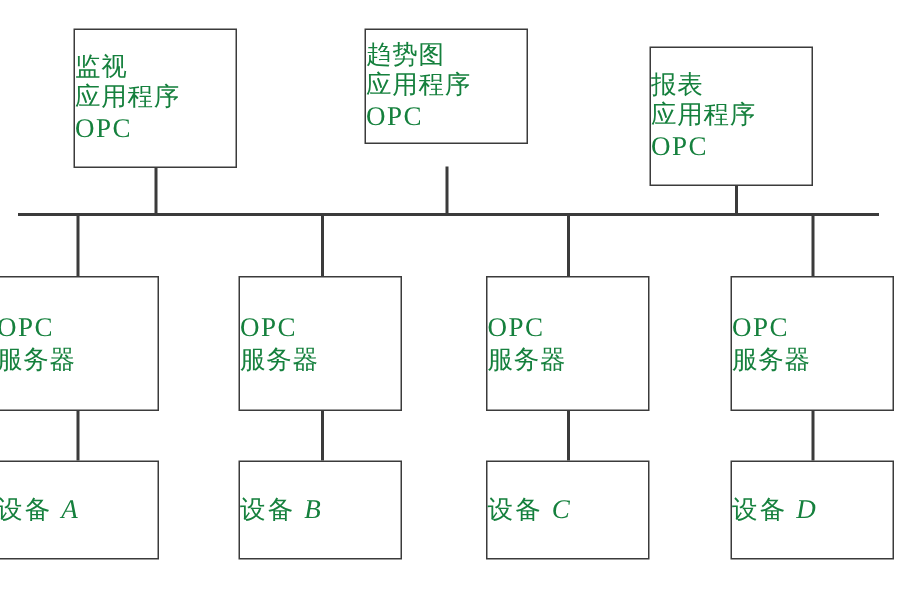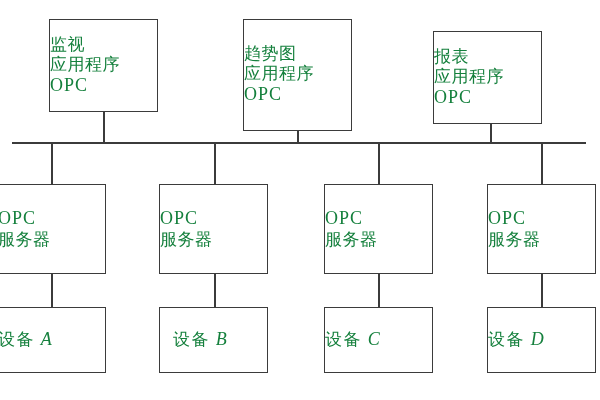--- a/index.html
+++ b/index.html
@@ -70,21 +70,21 @@
   <div class="wire v" style="left:214px; top:273px; height:35px;"></div>
   <div class="wire v" style="left:378px; top:273px; height:35px;"></div>
   <div class="wire v" style="left:541px; top:273px; height:35px;"></div>
 
   <div class="node app-node" style="left:49px; top:19px; width:109px; height:93px;">
     <span class="ln">监视</span>
     <span class="ln">应用程序</span>
     <span class="ln latin">OPC</span>
   </div>
 
-  <div class="node app-node" style="left:243px; top:19px; width:109px; height:112px;">
+  <div class="node app-node" style="left:243px; top:19px; width:109px; height:77px;">
     <span class="ln">趋势图</span>
     <span class="ln">应用程序</span>
     <span class="ln latin">OPC</span>
   </div>
 
   <div class="node app-node" style="left:433px; top:19px; width:109px; height:93px;margin-top:12px;">
     <span class="ln">报表</span>
     <span class="ln">应用程序</span>
     <span class="ln latin">OPC</span>
   </div>
@@ -106,21 +106,21 @@
 
   <div class="node srv-node" style="left:487px; top:184px; width:109px; height:90px;">
     <span class="ln latin">OPC</span>
     <span class="ln">服务器</span>
   </div>
 
   <div class="node dev-node" style="left:-3px; top:307px; width:109px; height:66px;">
     <span class="ln"><span>设备</span>&nbsp;<em>A</em></span>
   </div>
 
-  <div class="node dev-node" style="left:159px; top:307px; width:109px; height:66px;padding-left:13px;">
+  <div class="node dev-node" style="left:159px; top:307px; width:109px; height:66px;">
     <span class="ln"><span>设备</span>&nbsp;<em>B</em></span>
   </div>
 
   <div class="node dev-node" style="left:487px; top:307px; width:109px; height:66px;">
     <span class="ln"><span>设备</span>&nbsp;<em>D</em></span>
   </div>
 
   <div class="node dev-node" style="left:324px; top:307px; width:109px; height:66px;">
     <span class="ln"><span>设备</span>&nbsp;<em>C</em></span>
   </div>

